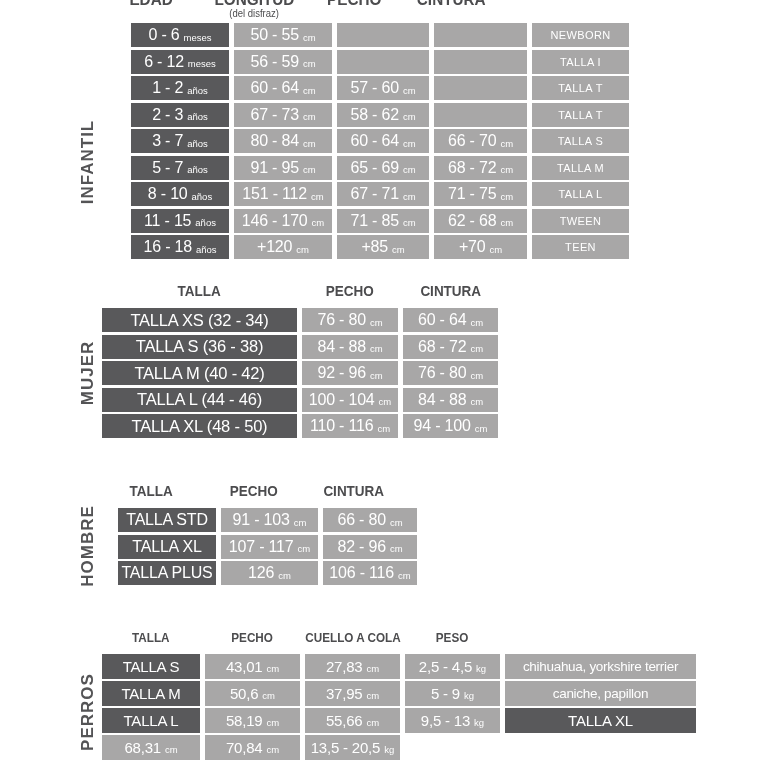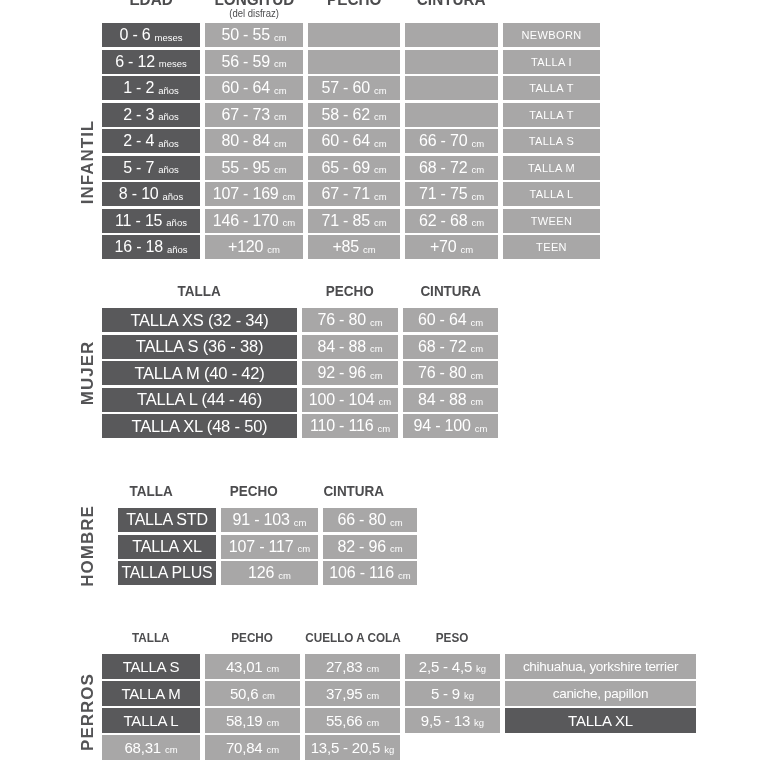--- a/index.html
+++ b/index.html
@@ -21,21 +21,21 @@
   .sec-hombre  .hdr{top:0;grid-template-columns:98px 97px 94px;}
   .sec-perros  .hdr{top:0;grid-template-columns:98px 95px 95px 95px 191px;}
   .hcell{display:flex;flex-direction:column;align-items:center;justify-content:flex-start;color:#4c4c4e;}
   .hmain{display:inline-block;font-weight:700;transform:scaleX(0.9);letter-spacing:0;line-height:17px;white-space:nowrap;}
   .sec-infantil .hmain{font-size:17px;}
   .sec-mujer .hmain,.sec-hombre .hmain{font-size:15px;line-height:16px;}
   .sec-perros .hmain{font-size:13px;line-height:15px;}
   .hsub{font-size:10px;line-height:11px;color:#4c4c4e;transform:scaleX(0.95);}
 
   .rows{position:absolute;left:0;display:grid;column-gap:5px;row-gap:2.5px;}
-  .sec-infantil .rows{top:23px;grid-template-columns:98px 98px 92px 93px 97px;grid-auto-rows:24px;}
+  .sec-infantil .rows{top:23px;grid-template-columns:98px 98px 92px 93px 97px;grid-auto-rows:24px;margin-left:29px;}
   .sec-mujer   .rows{top:25px;grid-template-columns:195px 96px 95px;grid-auto-rows:24px;}
   .sec-hombre  .rows{top:25px;grid-template-columns:98px 97px 94px;grid-auto-rows:24px;padding-left:16px;}
   .sec-perros  .rows{top:24px;grid-template-columns:98px 95px 95px 95px 191px;grid-auto-rows:25px;row-gap:2px;}
 
   .cell{display:flex;align-items:center;justify-content:center;color:#ffffff;overflow:hidden;}
   .dark{background:#59595b;}
   .light{background:#a8a7a7;}
   .v{font-size:16px;letter-spacing:-0.2px;white-space:nowrap;}
   .u{font-size:9.5px;margin-left:4px;transform:translateY(2px);white-space:nowrap;}
   .talla-col .v{font-size:11px;letter-spacing:0.4px;}
@@ -149,21 +149,21 @@
           <span class="u">cm</span>
         </div>
       <div class="cell light">
           <span class="v"></span>
         </div>
       <div class="cell light talla-col">
           <span class="v">TALLA T</span>
         </div>
 
       <div class="cell dark">
-          <span class="v">2 - 4</span>
+          <span class="v">3 - 7</span>
           <span class="u">años</span>
         </div>
       <div class="cell light">
           <span class="v">80 - 84</span>
           <span class="u">cm</span>
         </div>
       <div class="cell light">
           <span class="v">60 - 64</span>
           <span class="u">cm</span>
         </div>
@@ -173,41 +173,41 @@
         </div>
       <div class="cell light talla-col">
           <span class="v">TALLA S</span>
         </div>
 
       <div class="cell dark">
           <span class="v">5 - 7</span>
           <span class="u">años</span>
         </div>
       <div class="cell light">
-          <span class="v">55 - 95</span>
+          <span class="v">91 - 95</span>
           <span class="u">cm</span>
         </div>
       <div class="cell light">
           <span class="v">65 - 69</span>
           <span class="u">cm</span>
         </div>
       <div class="cell light">
           <span class="v">68 - 72</span>
           <span class="u">cm</span>
         </div>
       <div class="cell light talla-col">
           <span class="v">TALLA M</span>
         </div>
 
       <div class="cell dark">
           <span class="v">8 - 10</span>
           <span class="u">años</span>
         </div>
       <div class="cell light">
-          <span class="v">107 - 169</span>
+          <span class="v">151 - 112</span>
           <span class="u">cm</span>
         </div>
       <div class="cell light">
           <span class="v">67 - 71</span>
           <span class="u">cm</span>
         </div>
       <div class="cell light">
           <span class="v">71 - 75</span>
           <span class="u">cm</span>
         </div>

